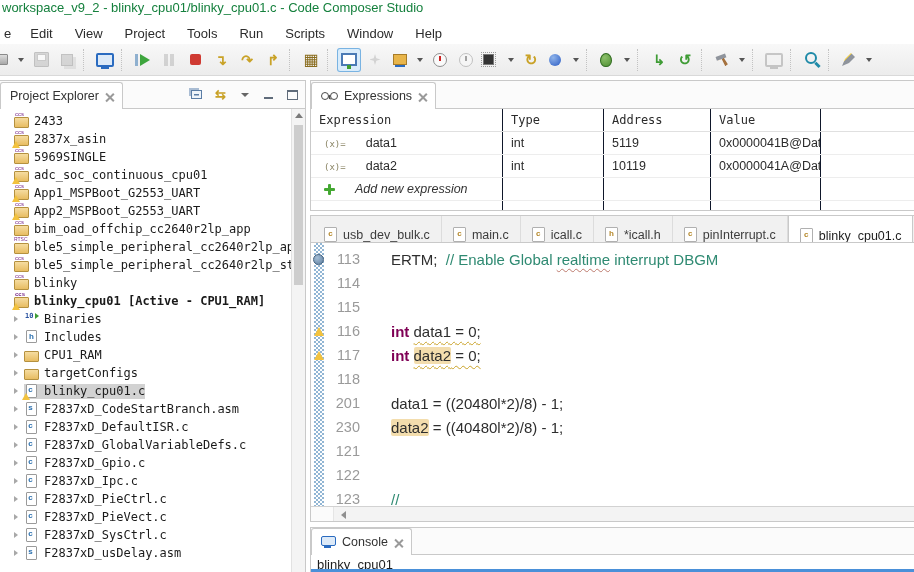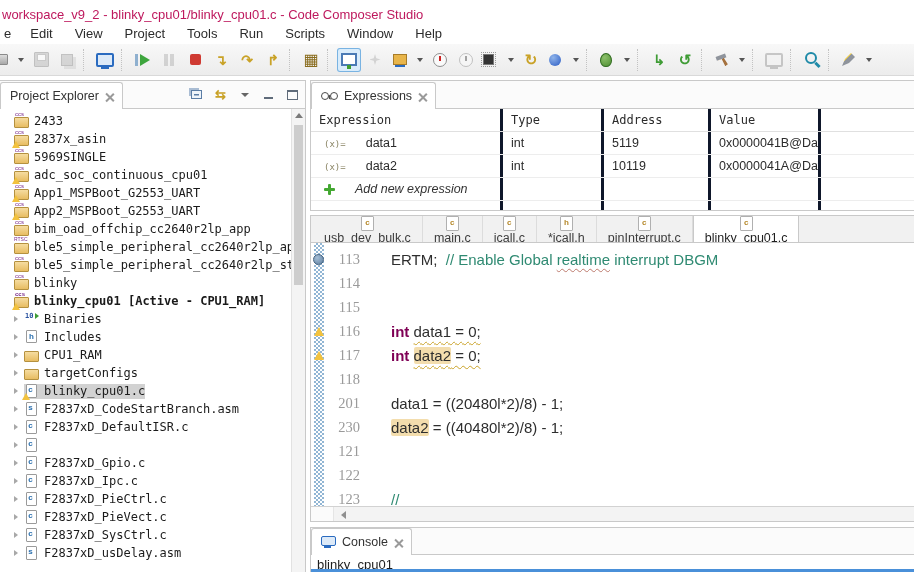--- a/index.html
+++ b/index.html
@@ -1,18 +1,18 @@
 <!DOCTYPE html>
 <html><head>
 <meta charset="utf-8">
 <style>
   html,body{margin:0;padding:0;background:#fff;}
   body{width:914px;height:572px;overflow:hidden;font-family:"Liberation Sans",sans-serif;position:relative;}
   
-  .titlebar{height:22px;display:flex;align-items:flex-end;padding-left:2px;color:#be185d;font-size:13px;background:#fff;}
+  .titlebar{height:22px;display:flex;align-items:flex-start;padding-left:2px;color:#15803d;font-size:13px;background:#fff;}
   .menubar{height:22px;display:flex;align-items:center;font-size:13px;color:#2b2b2b;background:#fff;}
   .menu-item{padding:2px 11px;white-space:pre;}
   .menu-item:first-child{padding-left:4px;padding-right:8px;}
   .toolbar{height:31px;background:linear-gradient(#f8f8f8,#ececec);border-bottom:1px solid #d9d9d9;display:flex;align-items:center;padding-left:2px;overflow:hidden;}
   .tbtn{width:24px;height:24px;position:relative;display:inline-flex;align-items:center;justify-content:center;flex:none;margin:0 1px;border-radius:3px;}
   .tbtn.dd{width:33px;justify-content:flex-start;padding-left:4px;}
   .tbtn.dd::after{content:"";position:absolute;right:3px;top:10px;border-left:3.5px solid transparent;border-right:3.5px solid transparent;border-top:4px solid #555;}
   .tbtn.sel{background:#d9ecfb;box-shadow:0 0 0 1px #79b3e2 inset;}
   .tbtn.dis{opacity:.5;filter:grayscale(1);}
   .tbtn.sep{width:5px;margin:0 3px;border-radius:0;border-left:1px dotted #c2c2c2;height:22px;}
@@ -96,44 +96,44 @@
   
   #right-col{flex:1;margin-left:4px;display:flex;flex-direction:column;min-width:0;}
   
   #expr-panel{height:131px;border-right:none;display:flex;flex-direction:column;overflow:hidden;}
   .glasses{width:17px;height:12px;position:relative;}
   .glasses::before{content:"";position:absolute;left:0;top:2px;width:6px;height:6px;border:1.5px solid #4a4a4a;border-radius:50%;}
   .glasses::after{content:"";position:absolute;left:9px;top:2px;width:6px;height:6px;border:1.5px solid #4a4a4a;border-radius:50%;box-shadow:-3px 1px 0 -1.5px #4a4a4a;}
   .xtable{flex:1;font-size:12.5px;color:#2b2b2b;overflow:hidden;}
   .xrow{display:grid;grid-template-columns:192px 101px 107px 110px 1fr;height:22px;border-bottom:1px solid #ededed;align-items:center;}
   .xrow.xheader{border-bottom:1px solid #e0e0e0;font-family:"DejaVu Sans Mono",monospace;font-size:12px;}
-  .xcell{height:100%;display:flex;align-items:center;padding-left:8px;border-right:3px solid #0f172a;box-sizing:border-box;overflow:hidden;white-space:nowrap;}
+  .xcell{height:100%;display:flex;align-items:center;padding-left:8px;border-right:1px solid #0f172a;box-sizing:border-box;overflow:hidden;white-space:nowrap;}
   .xc-fill{border-right:none;}
   .xc-exp{padding-left:13px;gap:20px;}
   .xicon::before{content:"(x)=";font:9px "DejaVu Sans Mono",monospace;color:#8a8464;}
   .plus{width:11px;height:11px;position:relative;flex:none;}
   .plus::before{content:"";position:absolute;top:4px;left:0;width:11px;height:3px;background:#44a832;border-radius:1px;}
   .plus::after{content:"";position:absolute;left:4px;top:0;width:3px;height:11px;background:#44a832;border-radius:1px;}
   .addlabel{font-style:italic;color:#333;}
   
   #editor-panel{height:307px;margin-top:4px;border-right:none;display:flex;flex-direction:column;overflow:hidden;}
   .etabs{height:26px;background:#f1f1f1;border-bottom:1px solid #c9c9c9;display:flex;align-items:stretch;overflow:hidden;padding-left:2px;flex:none;}
-  .etab{display:flex;align-items:center;gap:0;padding:0 11px;font-size:12.5px;color:#3c3c3c;border-right:1px solid #dcdcdc;white-space:nowrap;flex-direction:column;}
+  .etab{display:flex;align-items:flex-end;gap:6px;padding:0 11px;font-size:12.5px;color:#3c3c3c;border-right:1px solid #dcdcdc;white-space:nowrap;}
   .etab.active{background:#fff;border-left:1px solid #c9c9c9;border-right:1px solid #c9c9c9;margin-bottom:-1px;box-shadow:0 1px 0 #fff;color:#1e1e1e;}
   .tic{width:11px;height:13px;background:#fff;border:1px solid #b0b0b0;border-radius:1px;position:relative;flex:none;}
   .tic::after{position:absolute;left:0;top:0;width:100%;text-align:center;font:bold 8px/12px "Liberation Sans",sans-serif;color:#b5882a;}
   .tic-c::after{content:"c";} .tic-h::after{content:"h";}
   .code{flex:1;position:relative;overflow:hidden;font-size:15px;color:#2e2e2e;}
   .gutterband{position:absolute;left:3px;top:0;bottom:0;width:10px;background-color:#fff;background-image:linear-gradient(45deg,#92b6d4 25%,transparent 25%,transparent 75%,#92b6d4 75%),linear-gradient(45deg,#92b6d4 25%,transparent 25%,transparent 75%,#92b6d4 75%);background-size:4px 4px;background-position:0 0,2px 2px;}
   .clines{position:relative;padding-top:4px;}
   .cline{height:24px;display:flex;align-items:center;position:relative;}
   .cmark{position:absolute;left:1px;top:0;width:13px;height:24px;display:flex;align-items:center;justify-content:center;}
   .cmark.bp::before{content:"";width:9px;height:9px;border-radius:50%;background:radial-gradient(circle at 35% 30%,#a5bed6,#5d7fa0);border:1px solid #46637f;}
   .cmark.warn::before{content:"";border-left:5px solid transparent;border-right:5px solid transparent;border-bottom:9px solid #f2c23e;}
-  .cnum{width:49px;text-align:right;color:#9a9a9a;font-size:14.5px;flex:none;font-family:Liberation Serif, serif;}
+  .cnum{width:49px;text-align:right;color:#9a9a9a;font-size:14.5px;flex:none;}
   .ctext{margin-left:31px;white-space:pre;}
   .kw{color:#7f0055;font-weight:bold;}
   .comment{color:#2f8a72;}
   .spell{text-decoration:underline wavy #bd7a6d 1px;text-underline-offset:3px;}
   .sq{text-decoration:underline wavy #c9a227 1px;text-underline-offset:4px;}
   .hl{background:#f3ddad;border-radius:2px;}
   .hl.sq{text-decoration:underline wavy #c9a227 1px;text-underline-offset:4px;}
   .hscroll{height:14px;border-top:1px solid #d2d2d2;background:#f3f3f3;position:relative;flex:none;}
   .hscroll::before{content:"";position:absolute;left:0;top:0;bottom:0;width:22px;background:#fbfbfb;border-right:1px solid #e5e5e5;}
   .hs-arrow{position:absolute;left:30px;top:4px;border-top:4px solid transparent;border-bottom:4px solid transparent;border-right:5px solid #8f8f8f;}
@@ -307,21 +307,21 @@
           <span class="tsel"><span class="ticon ic-file asm"></span><span class="tlabel">F2837xD_CodeStartBranch.asm</span><span class="tsuffix"></span></span>
         </div>
 
         <div class="trow d1 child">
           <span class="chev"></span>
           <span class="tsel"><span class="ticon ic-file c"></span><span class="tlabel">F2837xD_DefaultISR.c</span><span class="tsuffix"></span></span>
         </div>
 
         <div class="trow d1 child">
           <span class="chev"></span>
-          <span class="tsel"><span class="ticon ic-file c"></span><span class="tsuffix"></span></span>
+          <span class="tsel"><span class="ticon ic-file c"></span><span class="tlabel">F2837xD_GlobalVariableDefs.c</span><span class="tsuffix"></span></span>
         </div>
 
         <div class="trow d1 child">
           <span class="chev"></span>
           <span class="tsel"><span class="ticon ic-file c"></span><span class="tlabel">F2837xD_Gpio.c</span><span class="tsuffix"></span></span>
         </div>
 
         <div class="trow d1 child">
           <span class="chev"></span>
           <span class="tsel"><span class="ticon ic-file c"></span><span class="tlabel">F2837xD_Ipc.c</span><span class="tsuffix"></span></span>

